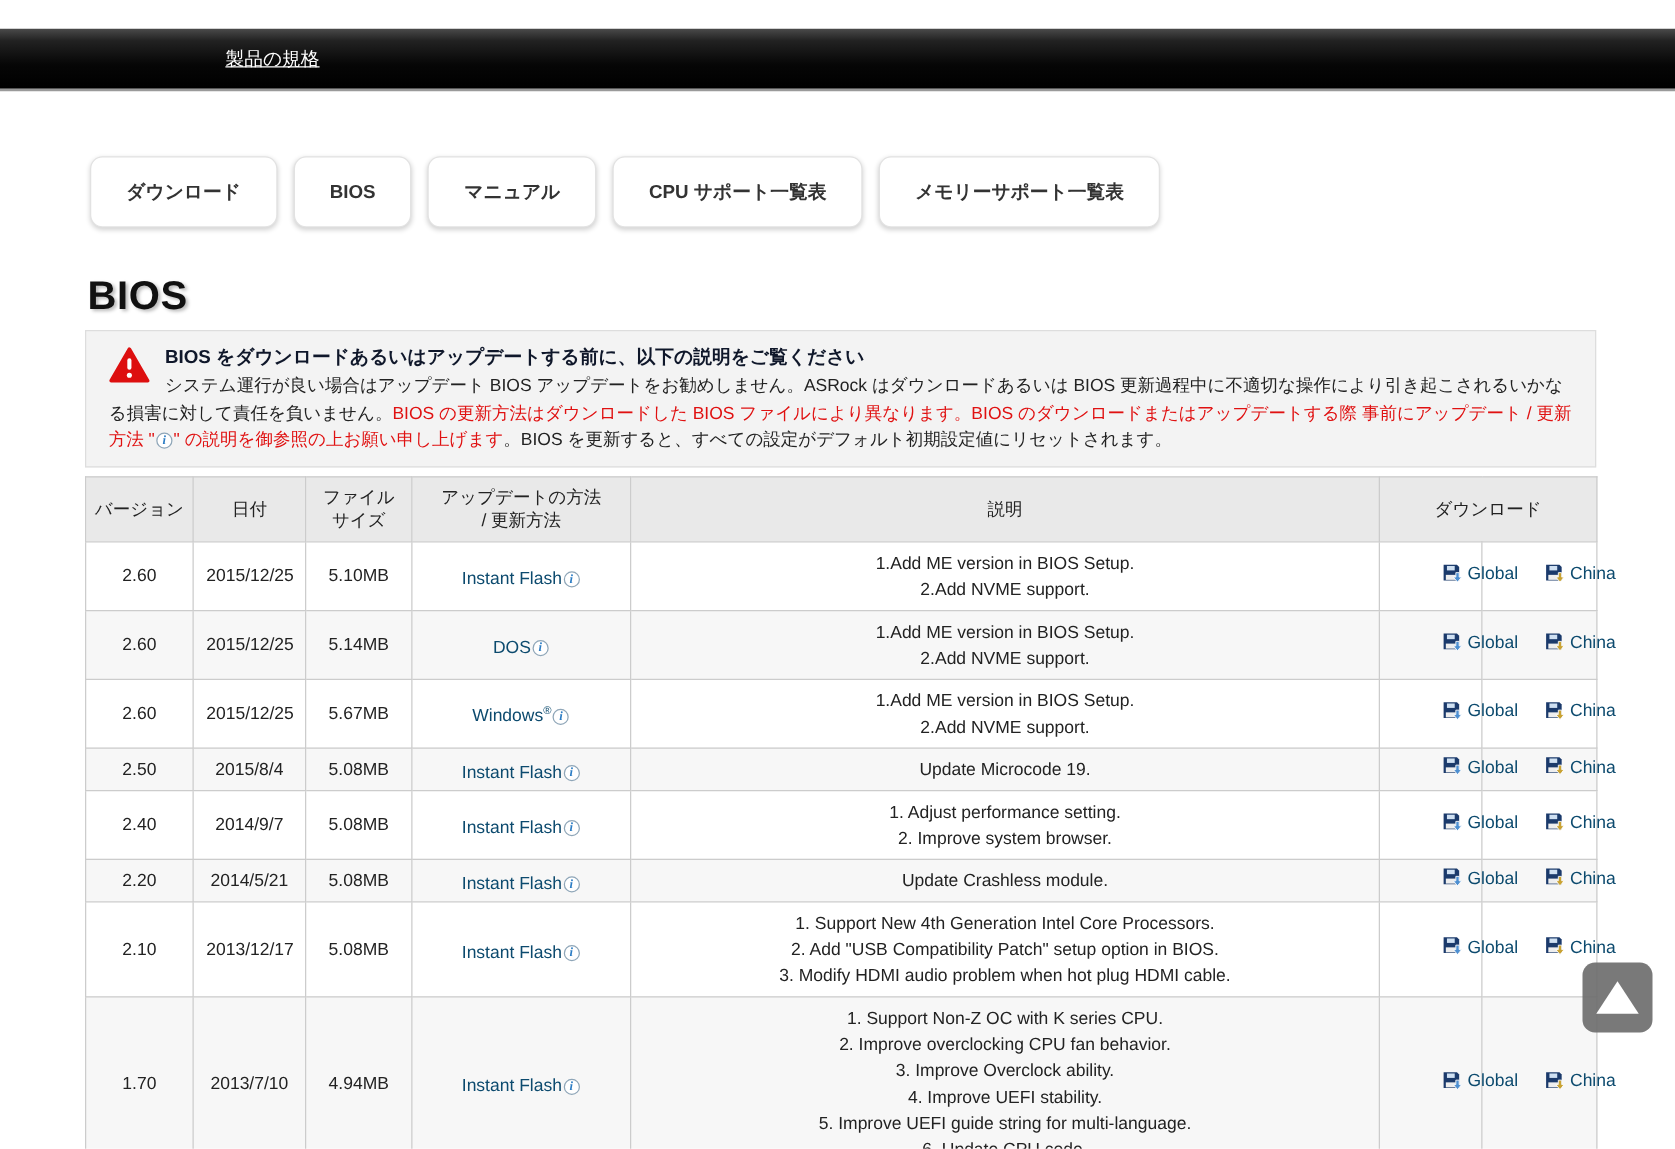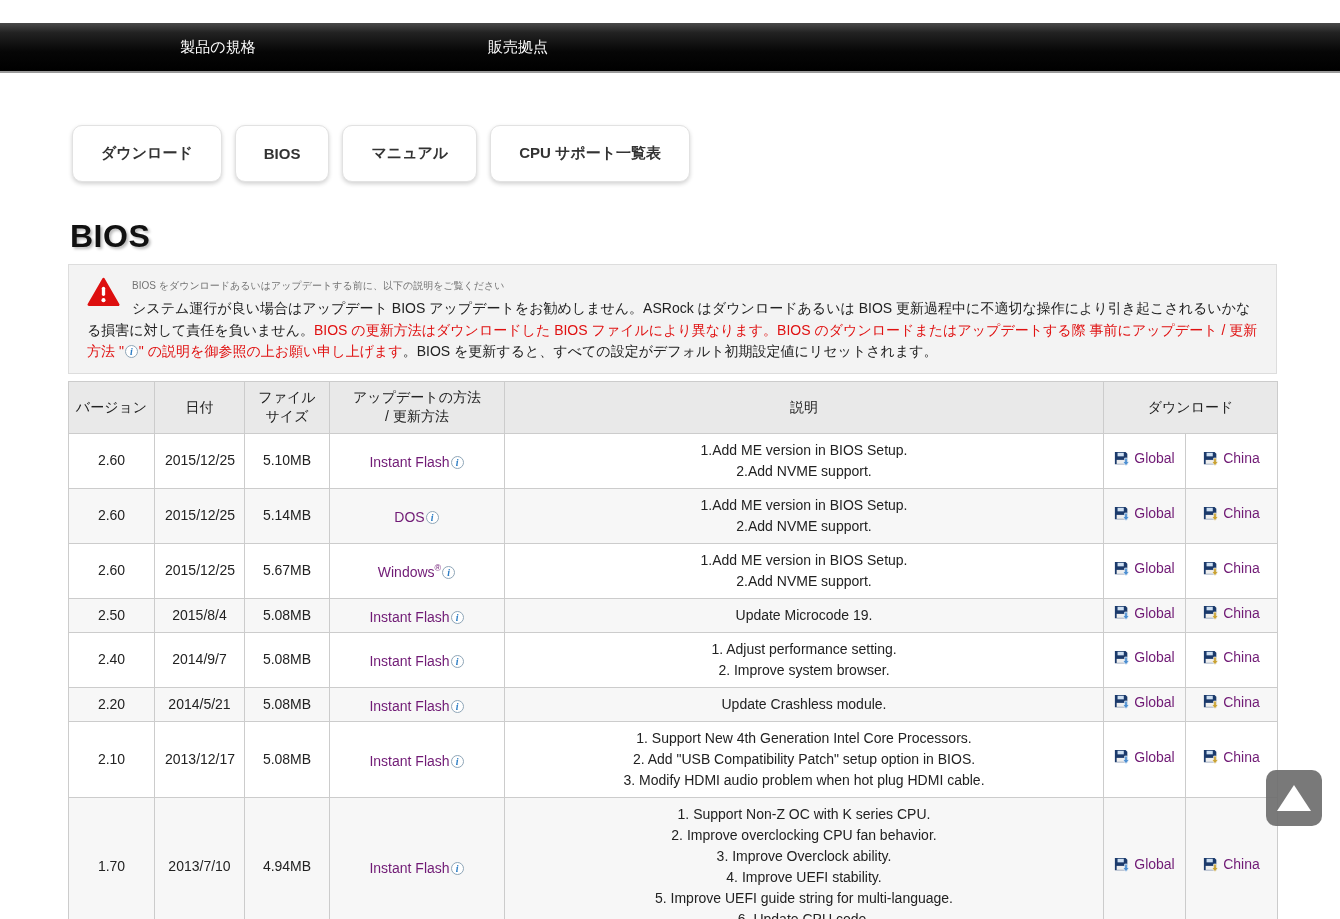--- a/index.html
+++ b/index.html
@@ -12,21 +12,21 @@
   
   .topnav {
     position:absolute; top:23px; left:0; width:1340px; height:50px;
     background:linear-gradient(to bottom,#4a4a4a 0%,#222 20%,#060606 60%,#000 100%);
     border-bottom:2px solid #9a9a9a;
     display:flex;
   }
   .nav-spacer { width:68px; }
   .nav-tab {
     width:300px; height:100%; display:flex; align-items:center; justify-content:center;
-    color:#fff; font-size:15px; cursor:pointer;
+    color:#fff; font-size:15px; cursor:pointer;text-decoration:underline;
   }
   .nav-tab.active {
     background:linear-gradient(to bottom,#f2f2f2 0%,#dcdcdc 55%,#bdbdbd 100%);
     color:#1a1a1a; border-left:1px solid #888; border-right:1px solid #888;
   }
 
   
   .content { position:absolute; top:73px; left:68px; width:1209px; }
 
   
@@ -43,43 +43,43 @@
     margin:36px 0 9px 2px; font-size:32px; font-weight:bold; color:#111;
     text-shadow:2px 2px 3px rgba(0,0,0,0.28); letter-spacing:0.5px;
   }
 
   
   .warning-box {
     background:#f3f3f3; border:1px solid #ddd; padding:9px 13px 10px 18px;
     font-size:14px; line-height:21.5px; color:#222;
   }
   .warning-icon { float:left; margin:3px 12px 2px 0; }
-  .warning-title { color:#737373; font-weight:normal; font-size:10px; line-height:24px; }
+  .warning-title { color:#0f172a; font-weight:bold; font-size:15px; line-height:24px; }
   .warning-red { color:#e01111; }
   .info-icon {
     display:inline-block; width:13px; height:13px; border:1px solid #8fa6b8; border-radius:50%;
     color:#2b7cc4; background:#fff; font-family:"Liberation Serif",serif; font-style:italic; font-weight:bold;
     font-size:10px; line-height:12px; text-align:center; vertical-align:1px; margin:0 1px; cursor:pointer;
   }
 
   
   table.bios {
     margin-top:7px; width:1209px; border-collapse:collapse; font-size:14px;
     table-layout:fixed;
   }
   .bios th, .bios td { border:1px solid #ccc; vertical-align:middle; }
   .bios th {
     background:#e9e9e9; font-weight:normal; color:#222; height:52px;
     white-space:pre-line; text-align:center; line-height:19px; padding:4px 6px;
   }
   .bios td { padding:4px 10px; line-height:21px; text-align:center; color:#222; }
   .bios td.desc { text-align:center; white-space:pre-line; padding:6px 10px; }
   .bios tr.alt td { background:#f7f7f7; }
-  a.link { color:#701a75; text-decoration:none; cursor:pointer; }
-  .dl-link { white-space:nowrap; display:inline-flex; align-items:center; gap:4px; }
+  a.link { color:#0c4a6e; text-decoration:none; cursor:pointer; }
+  .dl-link { white-space:nowrap; display:inline-flex; align-items:center; gap:4px;margin-left:40px; }
   .dl-ico { flex:0 0 auto; }
   .arr-global { fill:#4d8fd1; }
   .arr-china  { fill:#c9a232; }
   sup.reg { font-size:9px; vertical-align:6px; }
 
   
   .scroll-top {
     position:absolute; left:1266px; top:770px; width:56px; height:56px;
     background:rgba(110,110,110,0.92); border-radius:10px; cursor:pointer;
     display:flex; align-items:center; justify-content:center; z-index:5;
@@ -89,30 +89,30 @@
     border-left:17px solid transparent; border-right:17px solid transparent;
     border-bottom:26px solid #fff;
   }
 </style>
 </head>
 <body>
 
 <div class="topnav">
   <div class="nav-spacer"></div>
   <div class="nav-tab">製品の規格</div>
-  <div class="nav-tab">販売拠点</div>
 </div>
 
 <div class="content">
 
   <div class="btn-row">
     <button class="pill-btn">ダウンロード</button>
     <button class="pill-btn">BIOS</button>
     <button class="pill-btn">マニュアル</button>
     <button class="pill-btn">CPU サポート一覧表</button>
+    <button class="pill-btn">メモリーサポート一覧表</button>
   </div>
 
   <h1 class="page-title">BIOS</h1>
 
   <div class="warning-box">
     <span class="warning-icon">
       <svg width="33" height="30" viewBox="0 0 34 30" aria-hidden="true">
         <path d="M17 2 L32 28 H2 Z" fill="#dd0f0f" stroke="#dd0f0f" stroke-width="3" stroke-linejoin="round"></path>
         <rect x="15.3" y="9.5" width="3.4" height="9.5" rx="1.7" fill="#fff"></rect>
         <circle cx="17" cy="23.4" r="2.1" fill="#fff"></circle>

